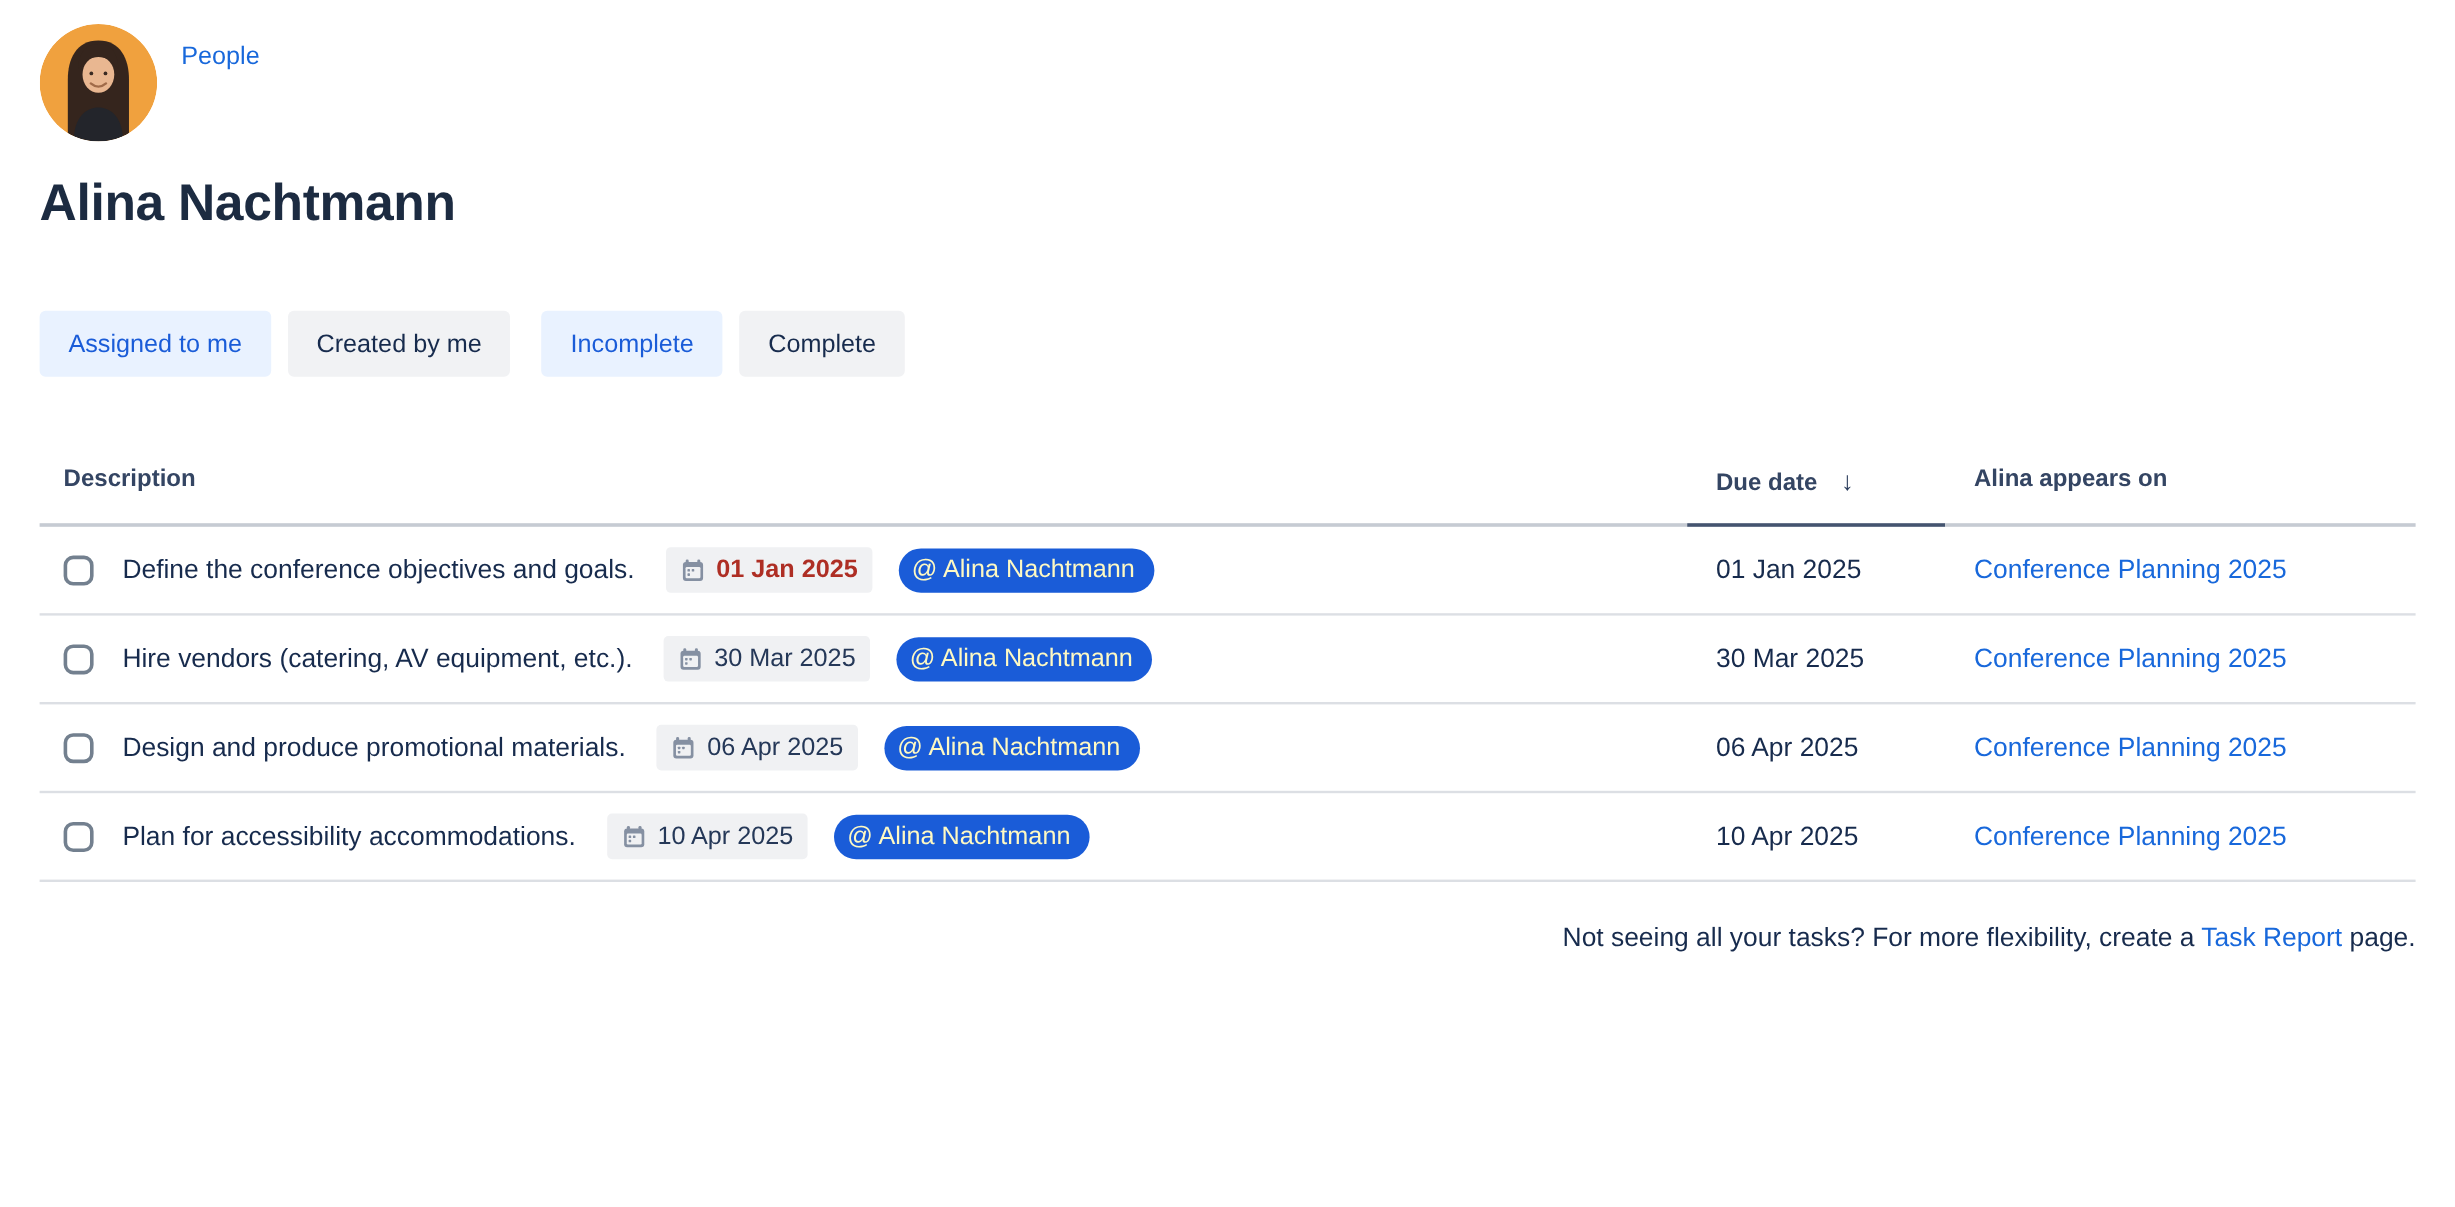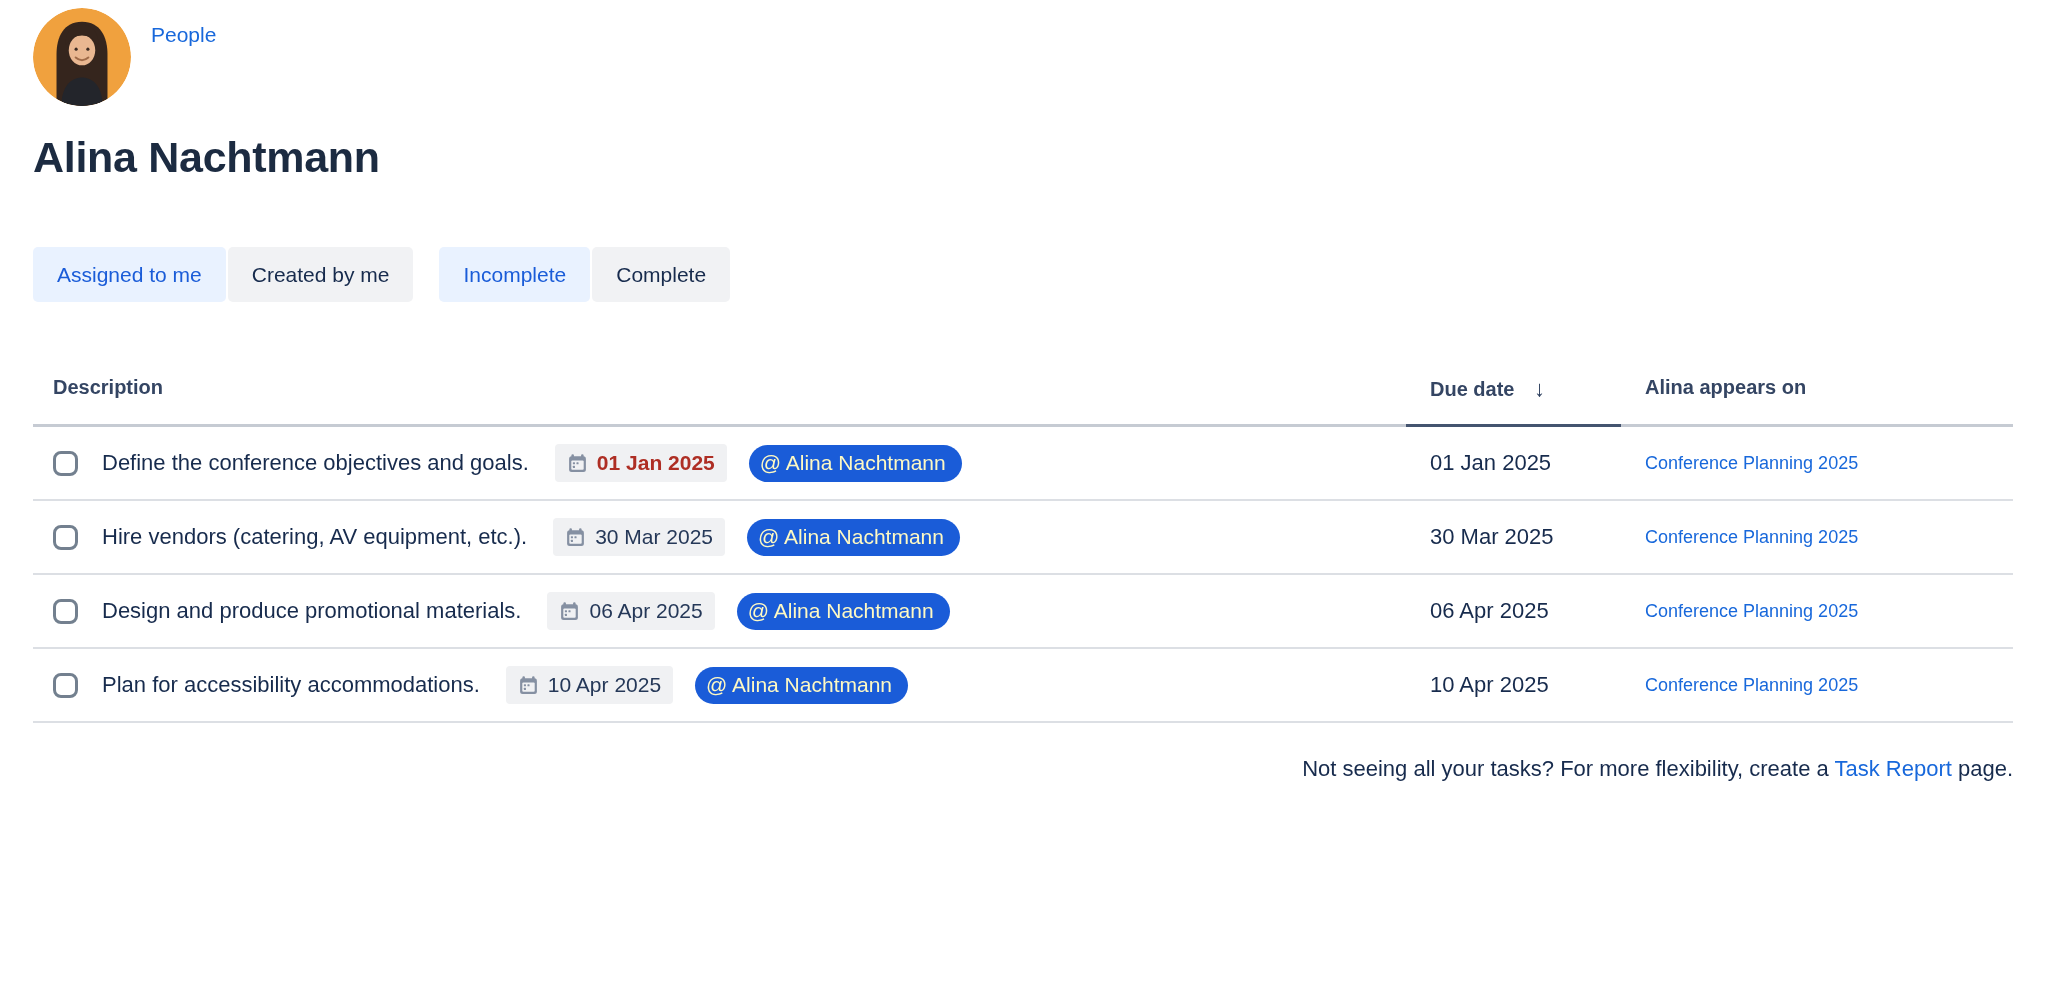--- a/index.html
+++ b/index.html
@@ -15,21 +15,21 @@
   * { margin: 0; padding: 0; box-sizing: border-box; }
   html, body { background: #ffffff; }
   body {
     font-family: "Liberation Sans", "DejaVu Sans", sans-serif;
     color: var(--text-primary);
   }
   .page { width: 2046px; height: 1006px; overflow: hidden; background: #fff; }
   .container { padding-left: 33px; padding-right: 33px; }
 
   
-  .profile-header { display: flex; align-items: flex-start; padding-top: 8px; }
+  .profile-header { display: flex; align-items: flex-start; padding-top: 20px; }
   .avatar {
     width: 98px; height: 98px; border-radius: 50%;
     overflow: hidden; flex: 0 0 auto; display: block;
   }
   .avatar svg { display: block; width: 100%; height: 100%; }
   .breadcrumb {
     margin-left: 20px; margin-top: 15px;
     font-size: 21px; color: var(--accent-blue); text-decoration: none; cursor: pointer;
   }
   h1.page-title {
@@ -46,21 +46,21 @@
     padding-bottom: 28px; cursor: pointer; white-space: nowrap;
   }
   .tab.active { color: var(--accent-blue); font-weight: 600; }
   .tab.active::after {
     content: ""; position: absolute; left: 0; right: 0; bottom: -4px;
     height: 4px; background: var(--accent-blue); border-radius: 2px;
   }
 
   
   .filters { margin-top: 66px; display: flex; gap: 26px; }
-  .filter-group { display: flex; gap: 2px; }
+  .filter-group { display: flex; gap: 14px; }
   .filter {
     border: none; font-family: inherit; font-size: 21px; cursor: pointer;
     padding: 14px 24px; border-radius: 5px; line-height: 27px;
     background: var(--filter-inactive-bg); color: var(--text-primary);
   }
   .filter.active { background: var(--filter-active-bg); color: #1A5CD8; }
 
   
   .task-table { margin-top: 56px; }
   .thead, .trow { display: grid; grid-template-columns: 1fr 215px 392px; }
@@ -88,21 +88,21 @@
   .date-lozenge .cal { display: block; }
   .date-lozenge.overdue .date-text { color: var(--overdue-red); font-weight: 700; }
   .mention-pill {
     display: inline-flex; align-items: center; margin-left: -2px;
     background: #1A5CD8; color: #fef9c3; border-radius: 999px;
     padding: 6px 16px 7px 11px; font-size: 21px; white-space: nowrap; cursor: pointer;
   }
   .td-due { font-size: 22px; color: var(--text-primary); padding-left: 24px; }
   .td-appears { padding-left: 24px; }
   .td-appears a, .link {
-    color: var(--accent-blue); text-decoration: none; font-size: 18px; cursor: pointer; margin-top: 38px;
+    color: var(--accent-blue); text-decoration: none; font-size: 22px; cursor: pointer; margin-top: 38px;
   }
 
   
   .footer-note {
     margin-top: 33px; text-align: right; font-size: 22px; color: var(--text-primary);
   }
   .footer-note a { color: var(--accent-blue); text-decoration: none; cursor: pointer; font-size: 22px; }
 </style>
 </head>
 <body>

